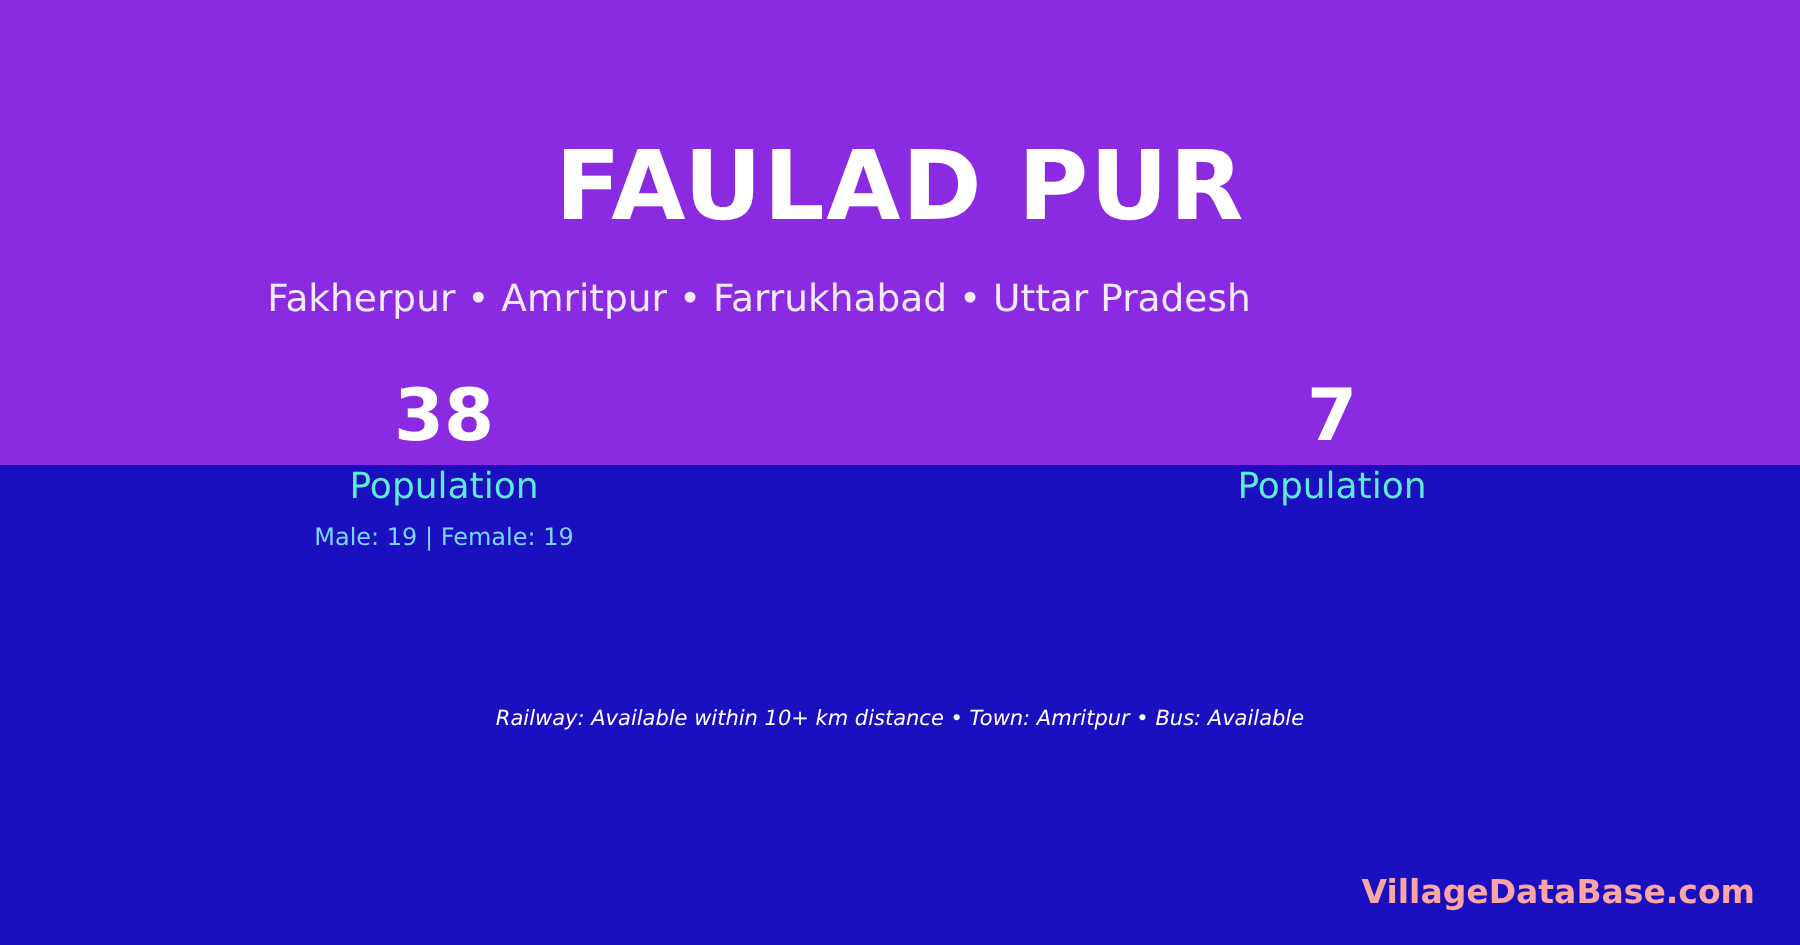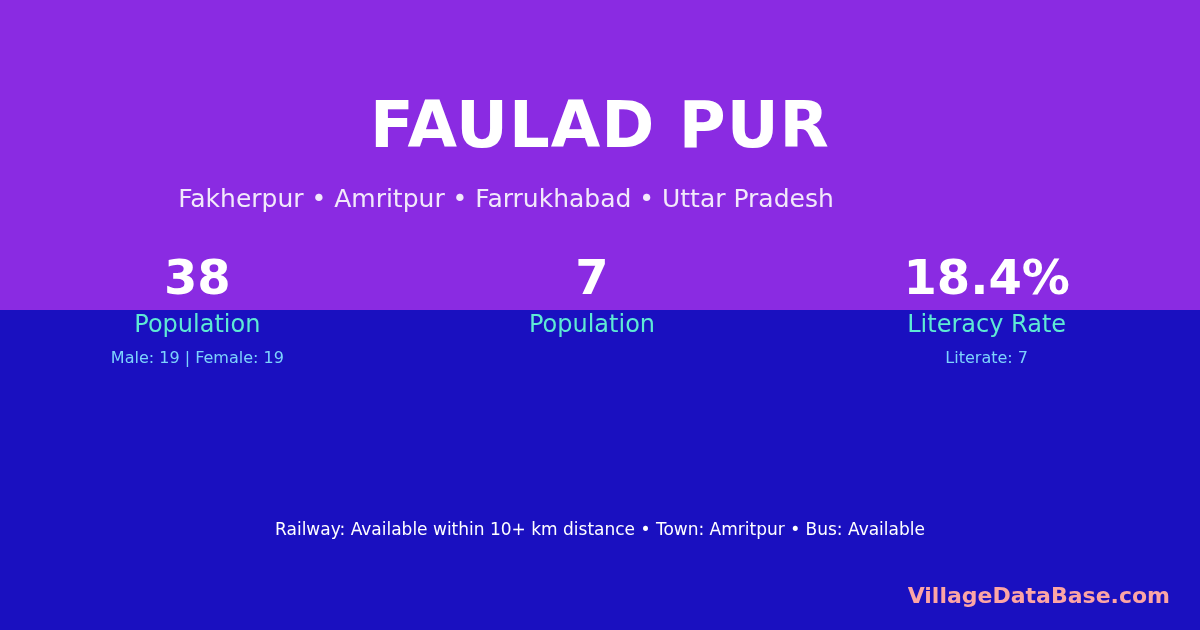--- a/index.html
+++ b/index.html
@@ -79,26 +79,27 @@
   .stat-sub {
     color: #7dd3fc;
     font-size: 16px;
     font-weight: normal;
     line-height: 22px;
     margin-top: 7px;
   }
   .facilities {
     position: absolute;
     left: 0;
-    top: 514px;
+    top: 464px;
     width: 1200px;
     text-align: center;
     color: #ffffff;
-    font-size: 17px;
+    font-size: 14px;
     line-height: 30px;
+    font-style: italic;
   }
   .brand {
     position: absolute;
     right: 30px;
     bottom: 20px;
     color: #fca5a5;
     font-size: 22px;
     font-weight: bold;
     line-height: 28px;
   }
@@ -120,25 +121,20 @@
       <div class="stat-value">38</div>
       <div class="stat-label">Population</div>
       <div class="stat-sub">Male: 19 | Female: 19</div>
     </div>
 
     <div class="stat">
       <div class="stat-value">7</div>
       <div class="stat-label">Population</div>
     </div>
 
-    <div class="stat">
-      <div class="stat-value">18.4%</div>
-      <div class="stat-label">Literacy Rate</div>
-      <div class="stat-sub">Literate: 7</div>
-    </div>
 
   </div>
 
   <div class="facilities">Railway: Available within 10+ km distance  •   Town: Amritpur  •   Bus: Available</div>
 
   <div class="brand">VillageDataBase.com</div>
 
 </div>
 
 </body></html>

